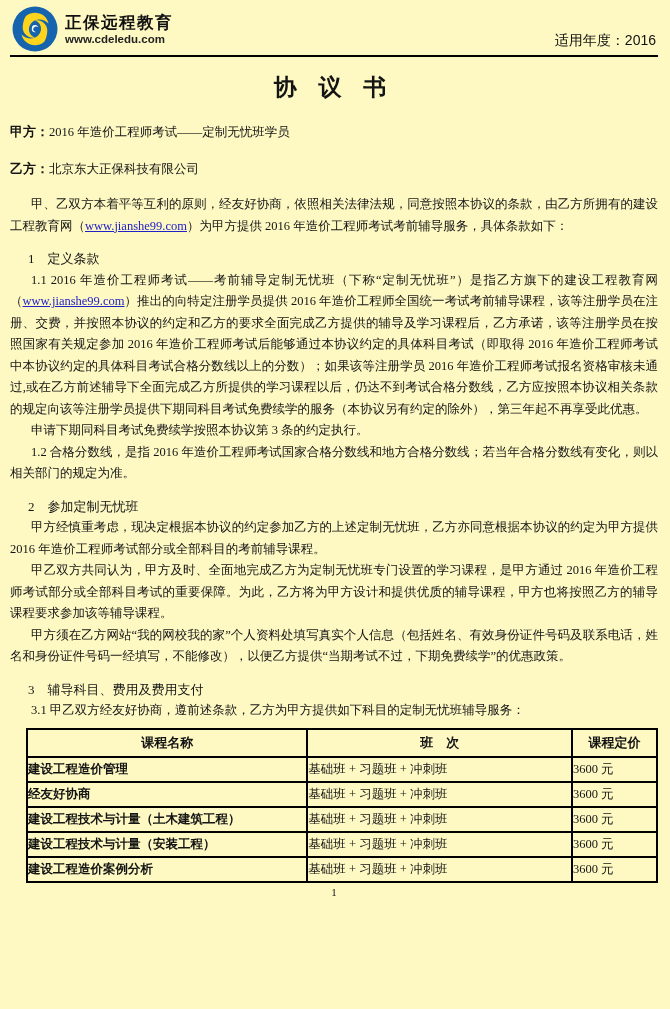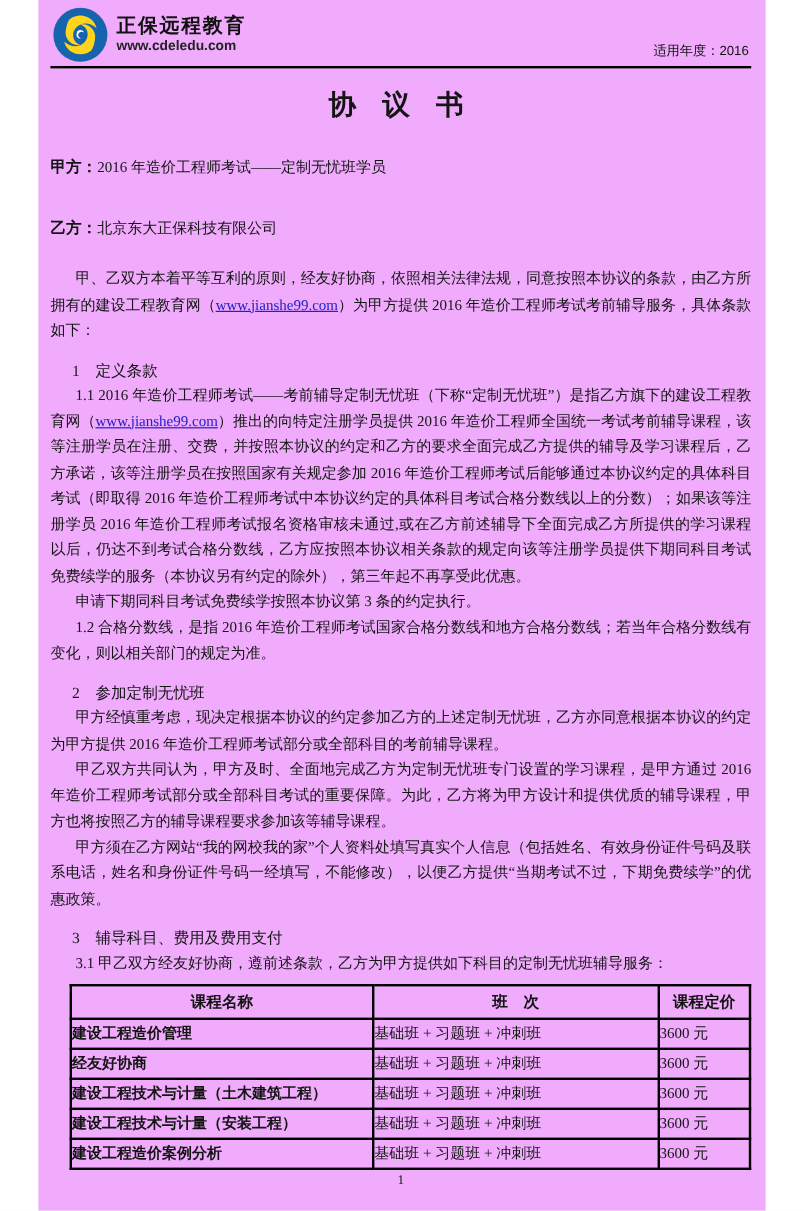--- a/index.html
+++ b/index.html
@@ -1,34 +1,34 @@
 <!DOCTYPE html>
 <html><head>
 <meta charset="utf-8">
 <style>
   * { margin:0; padding:0; box-sizing:border-box; }
   html,body { background:#ffffff; }
   .page {
-    width:606px; height:1009px; margin:0 auto; overflow:hidden; position:relative;
-    background:#f0abfc; color:#141414;
+    width:670px; height:1009px; margin:0 auto; overflow:hidden; position:relative;
+    background:#fef9c3; color:#141414;
     font-family:"Liberation Serif", serif;
     padding:6px 12px 0 10px;
   }
   
   .header-row { display:flex; justify-content:space-between; align-items:flex-end; }
   .brand { display:flex; align-items:center; gap:7px; padding-left:2px; }
   .logo { width:46px; height:46px; flex:0 0 auto; }
   .brand-text { display:flex; flex-direction:column; justify-content:center; }
   .brand-name { font-family:"Liberation Sans", sans-serif; font-weight:700; font-size:16.5px; letter-spacing:1.5px; line-height:1.2; color:#111; }
   .brand-site { font-family:"Liberation Sans", sans-serif; font-weight:700; font-size:11.5px; color:#222; }
-  .year-label { font-family:"Liberation Sans", sans-serif; font-size:11px; color:#111; padding-bottom:2px; padding-right:2px; }
+  .year-label { font-family:"Liberation Sans", sans-serif; font-size:14px; color:#111; padding-bottom:2px; padding-right:2px; }
   .header-divider { border-bottom:2px solid #000; margin-top:3px; }
   
   .doc-title { text-align:center; font-size:23px; font-weight:700; letter-spacing:8px; margin-top:15px; }
-  .party { font-size:12.5px; margin-top:21px; line-height:29px; }
+  .party { font-size:12.5px; margin-top:21px; line-height:15px; }
   .party .label { font-weight:700; font-size:13px; }
   
   .para { font-size:12.5px; line-height:21.5px; text-align:justify; text-indent:21px; }
   .intro { margin-top:17px; }
   .sec-heading { font-size:13px; font-weight:400; line-height:21.5px; text-indent:18px; margin-top:11px; }
   .link { color:#2121c8; text-decoration:underline; cursor:pointer; }
   
   .course-table { border-collapse:collapse; width:calc(100% - 16px); margin:6px 0 0 16px; table-layout:fixed; }
   .course-table th, .course-table td { border:2px solid #000; vertical-align:middle; }
   .course-table th { height:28px; font-size:13px; font-weight:700; }

